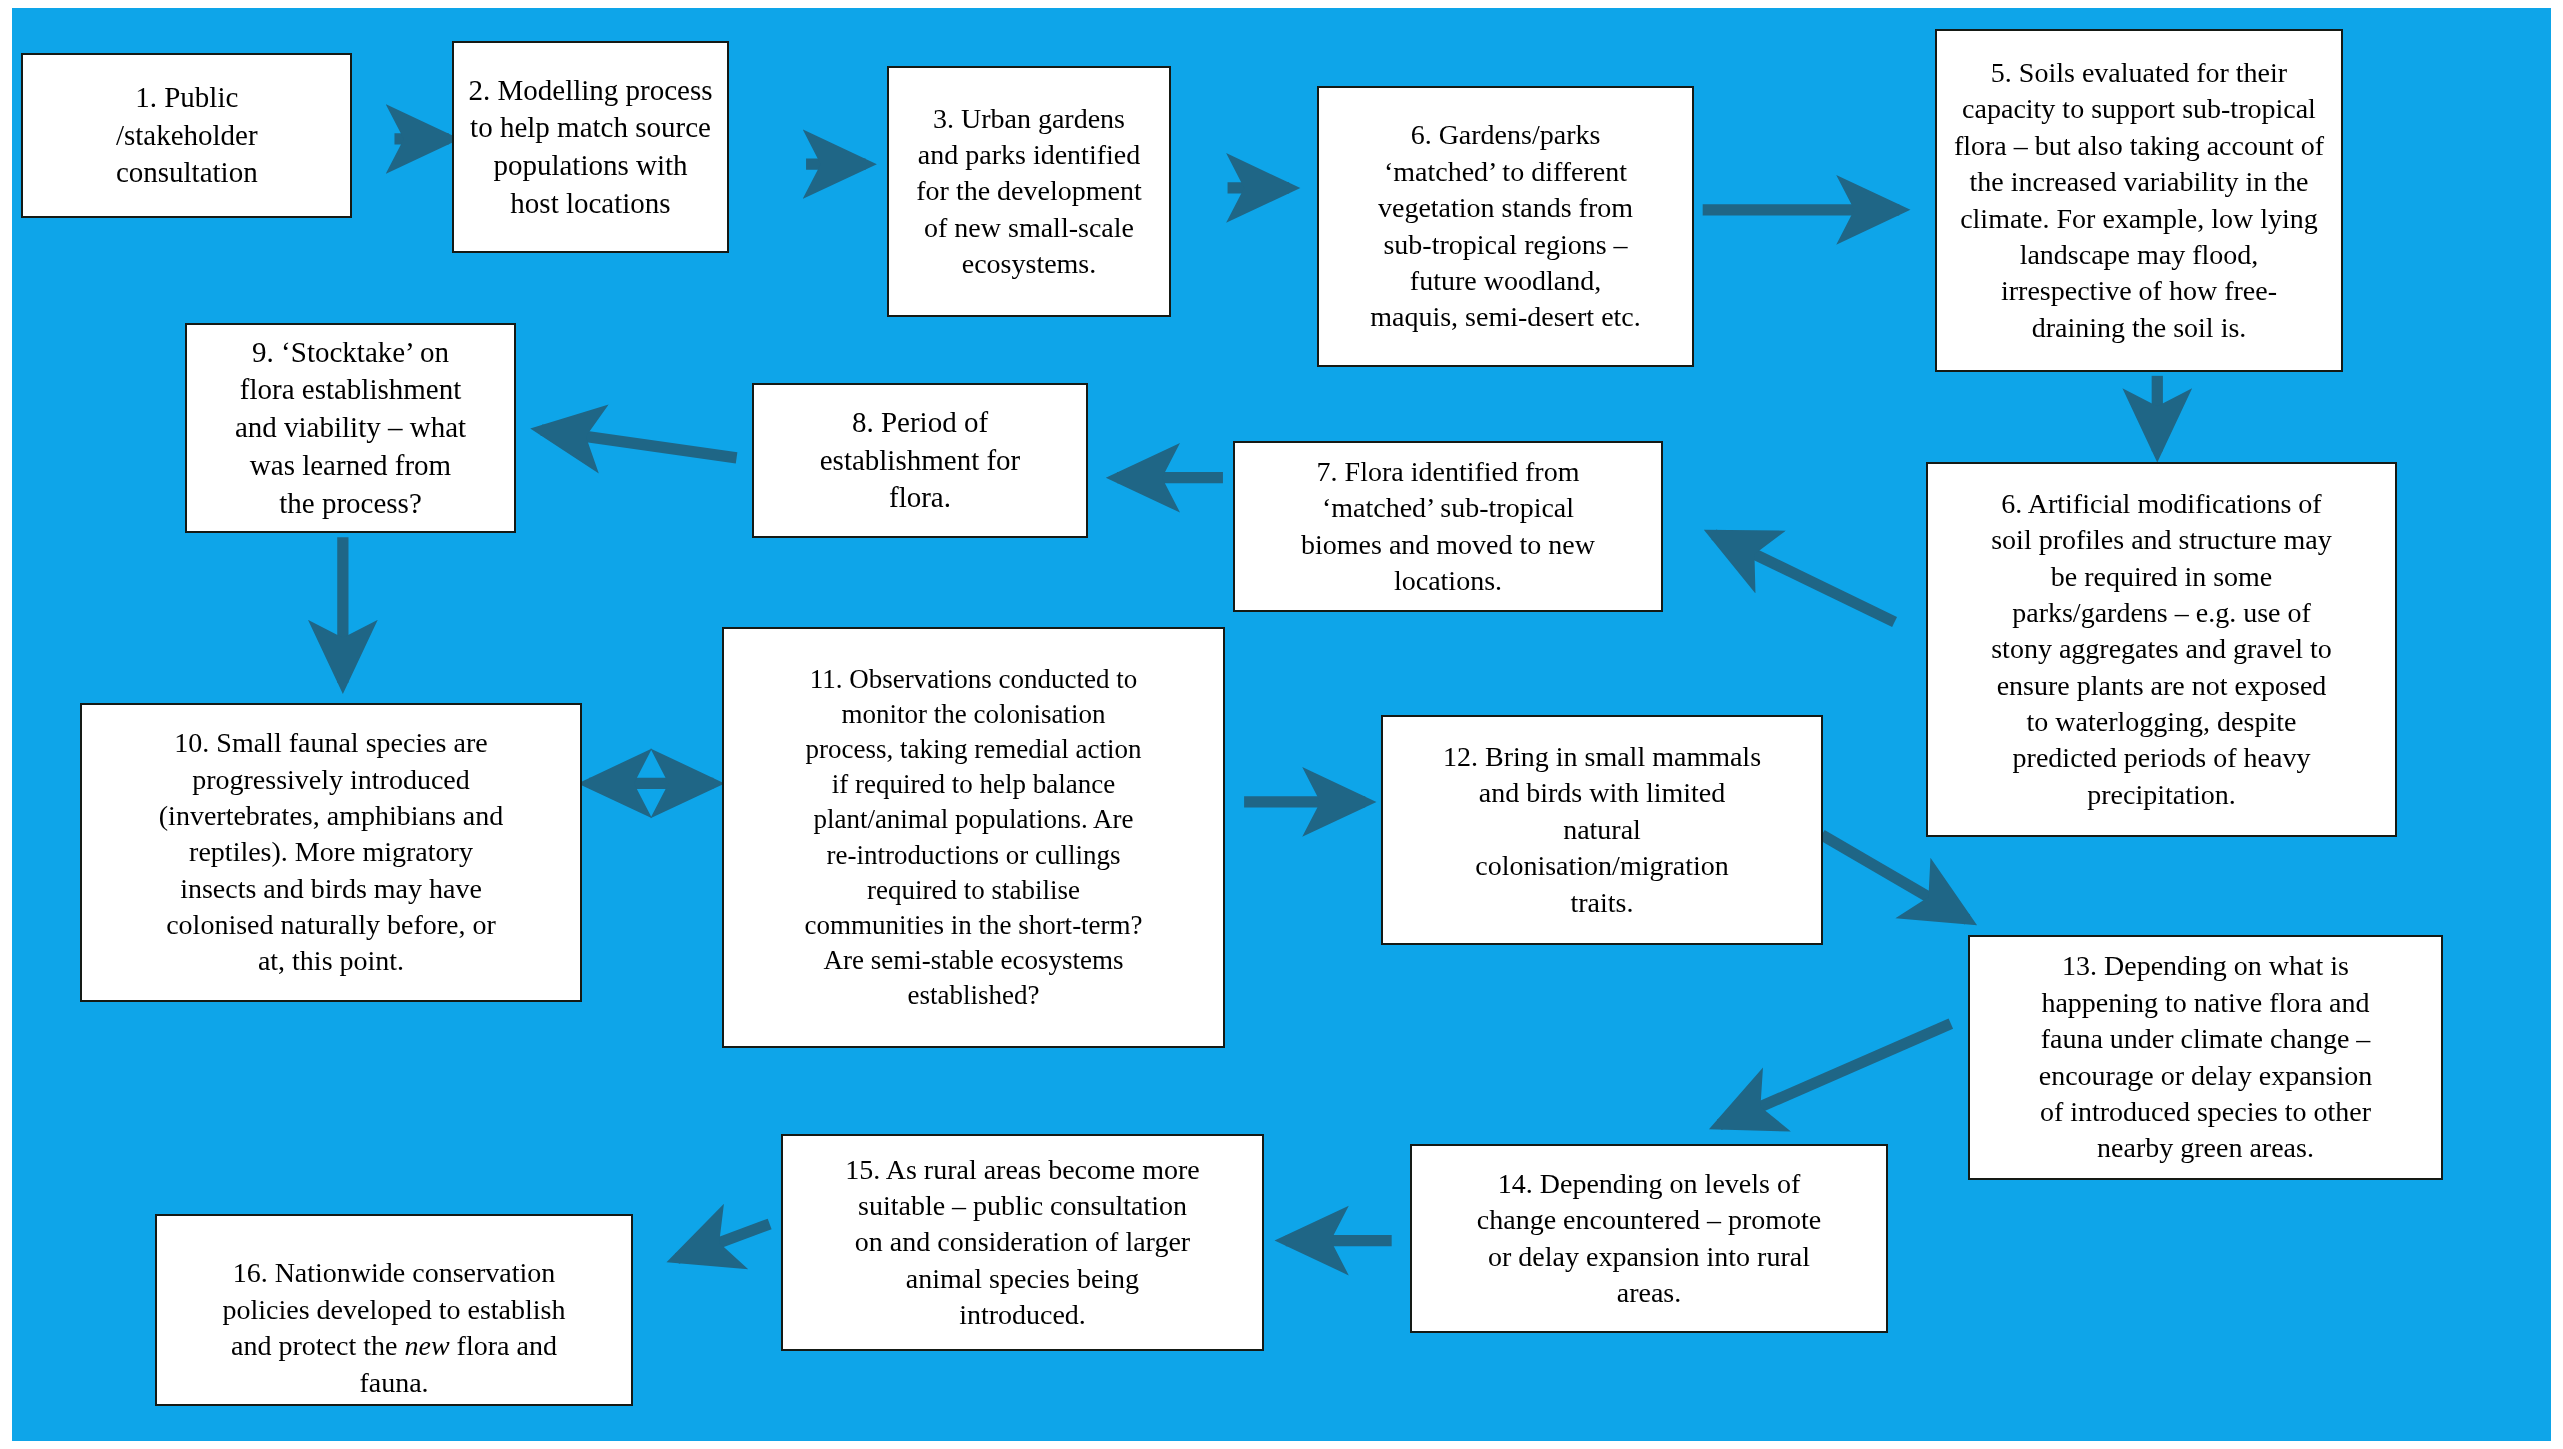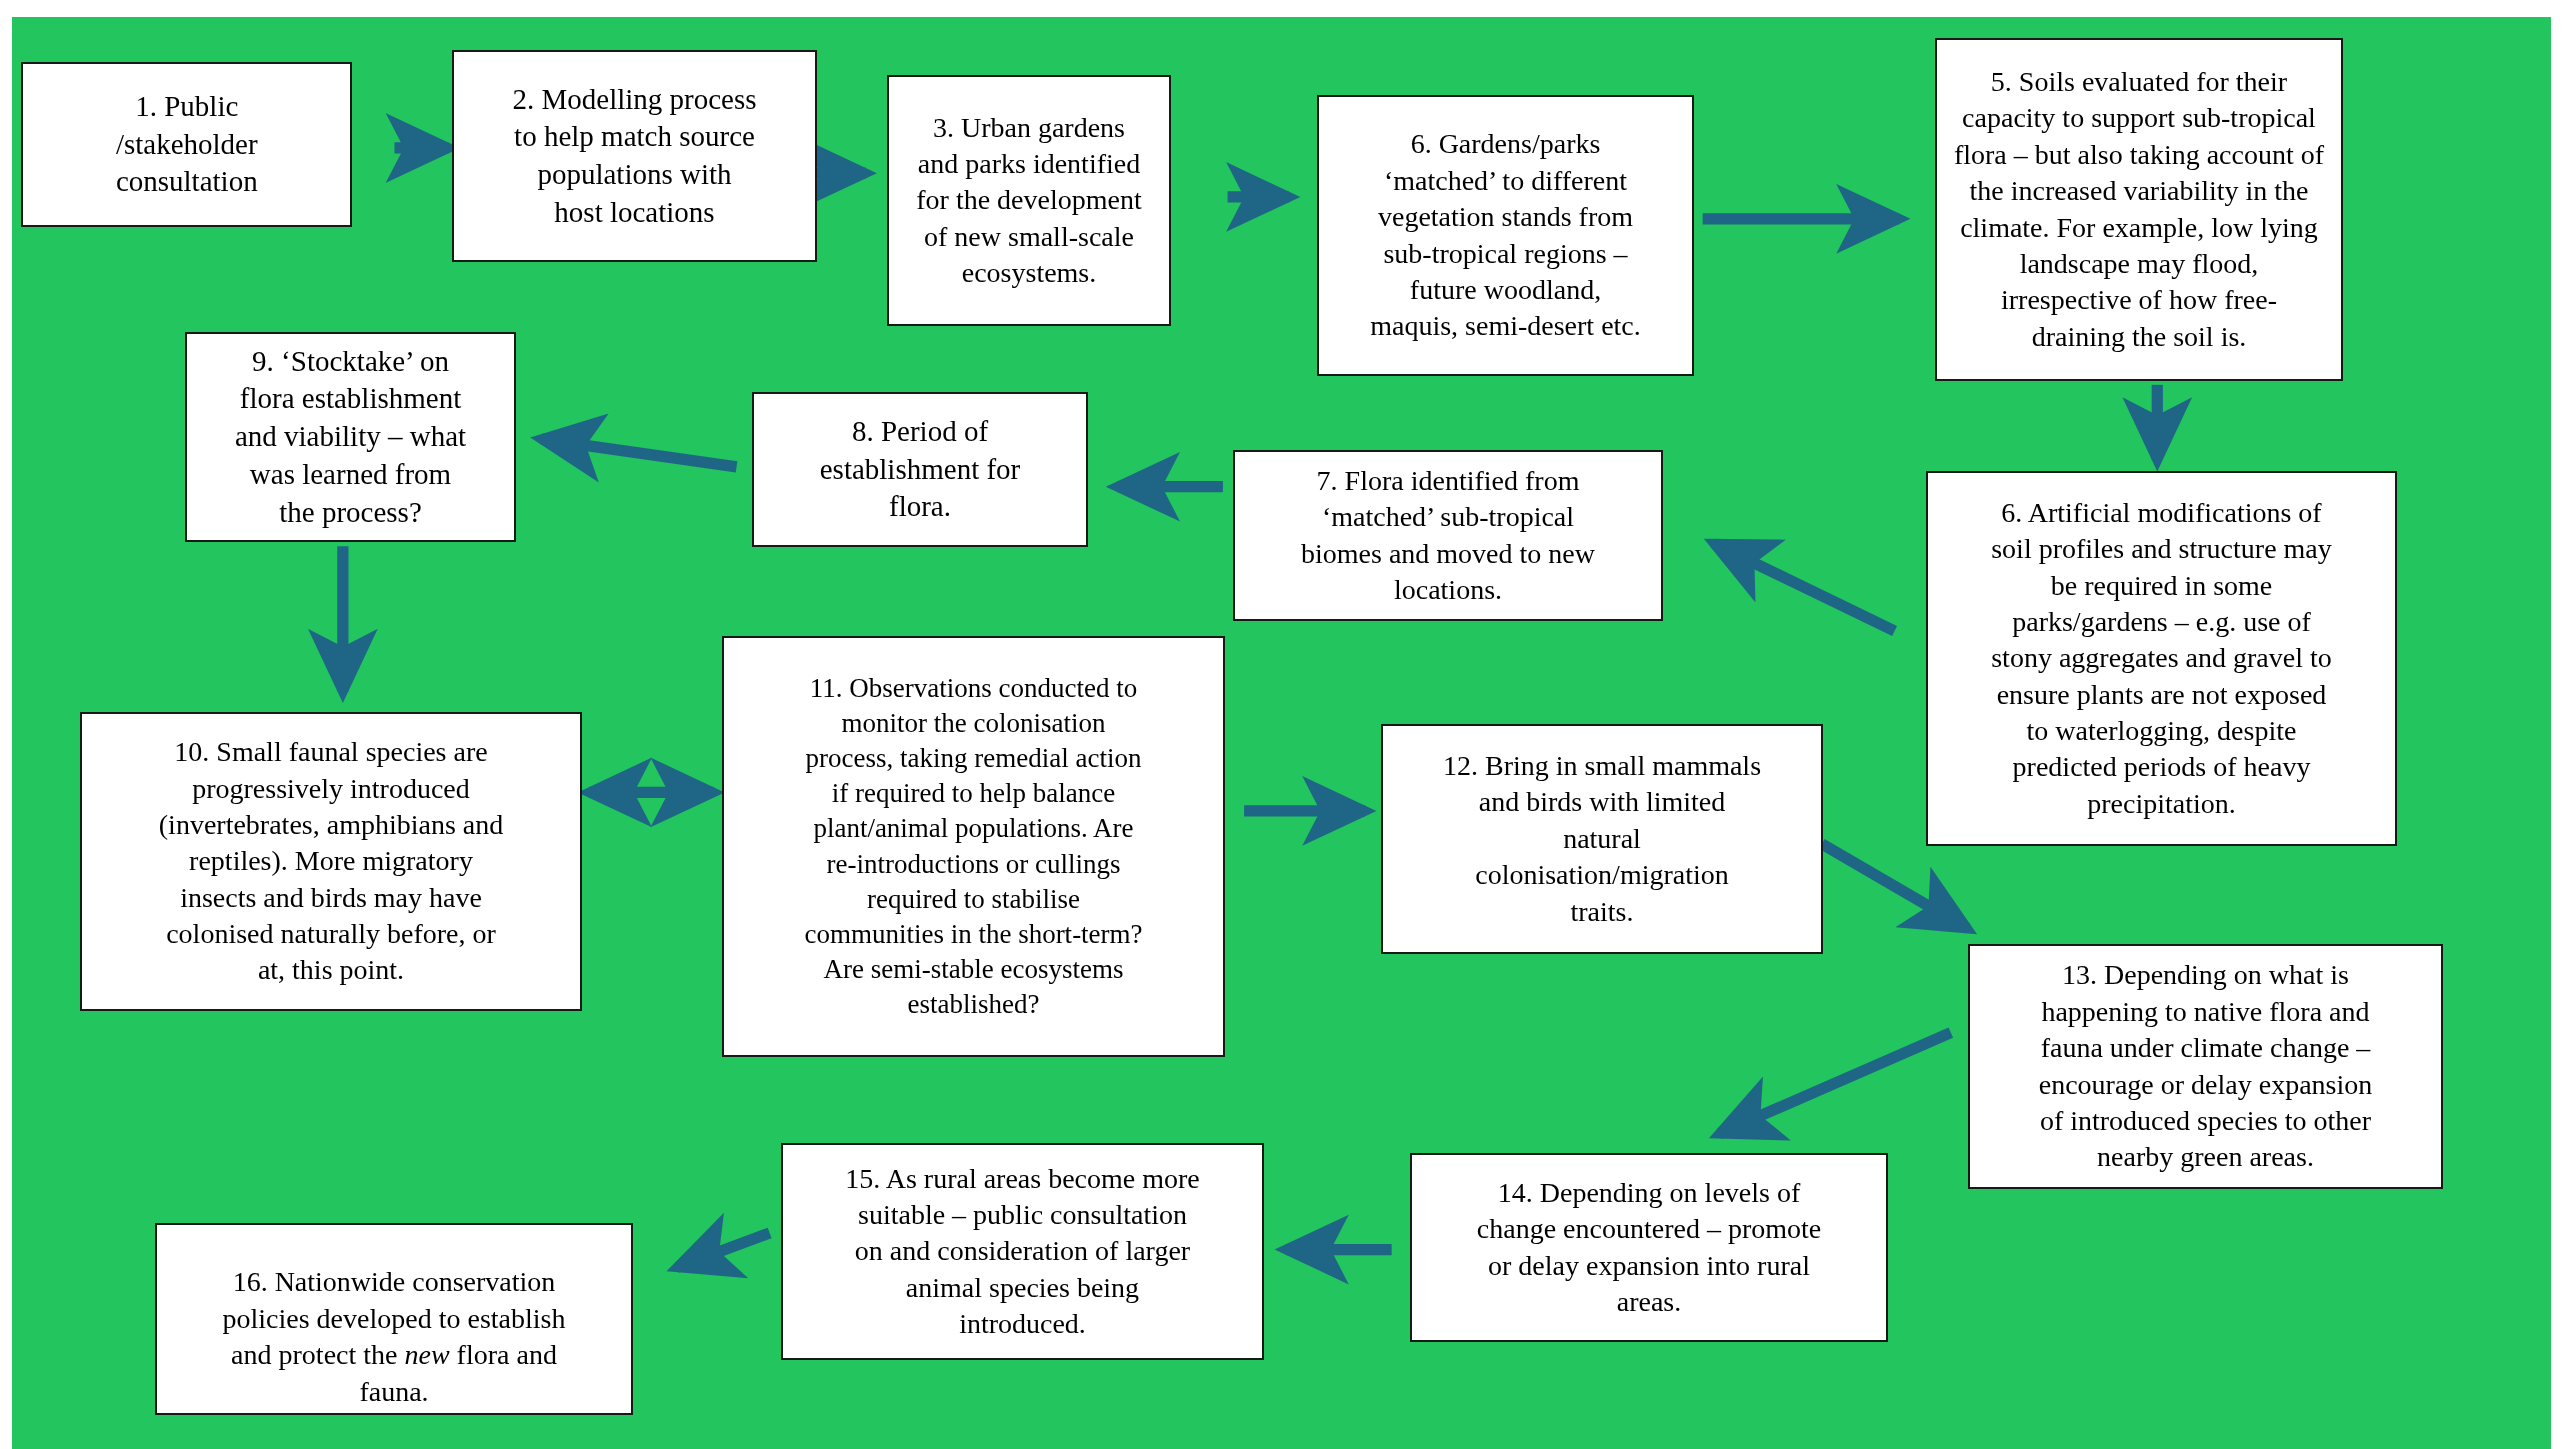--- a/index.html
+++ b/index.html
@@ -11,24 +11,24 @@
     position: relative;
     width: 2563px;
     height: 1449px;
     background: #ffffff;
     overflow: hidden;
     font-family: "Liberation Serif", "DejaVu Serif", serif;
   }
   #board {
     position: absolute;
     left: 12px;
-    top: 17px;
+    top: 8px;
     width: 2539px;
     height: 1433px;
-    background: #22c55e;
+    background: #0ea5e9;
     box-sizing: border-box;
   }
   .node {
     position: absolute;
     background: #ffffff;
     border: 2.6px solid #151a15;
     box-sizing: border-box;
     display: flex;
     align-items: center;
     justify-content: center;
@@ -106,21 +106,21 @@
 
       <line x1="1145" y1="1838" x2="1005" y2="1890" stroke="#1f6686" stroke-width="17" marker-end="url(#ah)"></line>
     </svg>
 
     <div class="node f44" style="left:9.3px; top:45px; width:331px; height:165px;">
       <span class="txt">1. Public
 /stakeholder
 consultation</span>
     </div>
 
-    <div class="node f44" style="left:440px; top:33px; width:365px; height:212px;">
+    <div class="node f44" style="left:440px; top:33px; width:277px; height:212px;">
       <span class="txt">2. Modelling process
 to help match source
 populations with
 host locations</span>
     </div>
 
     <div class="node f42" style="left:875px; top:58px; width:284px; height:251px;">
       <span class="txt">3. Urban gardens
 and parks identified
 for the development

